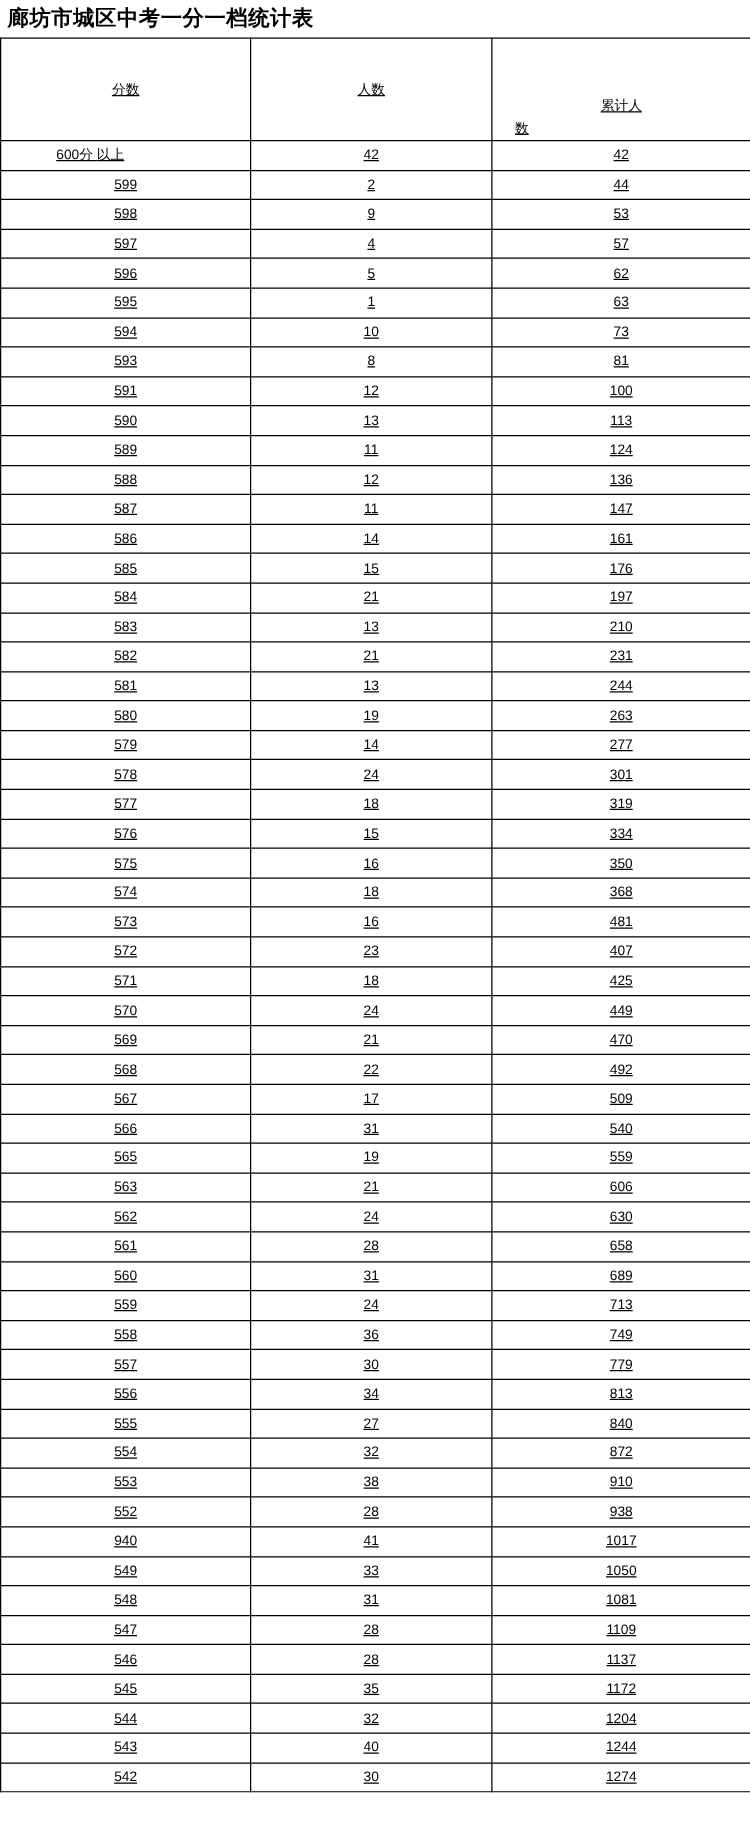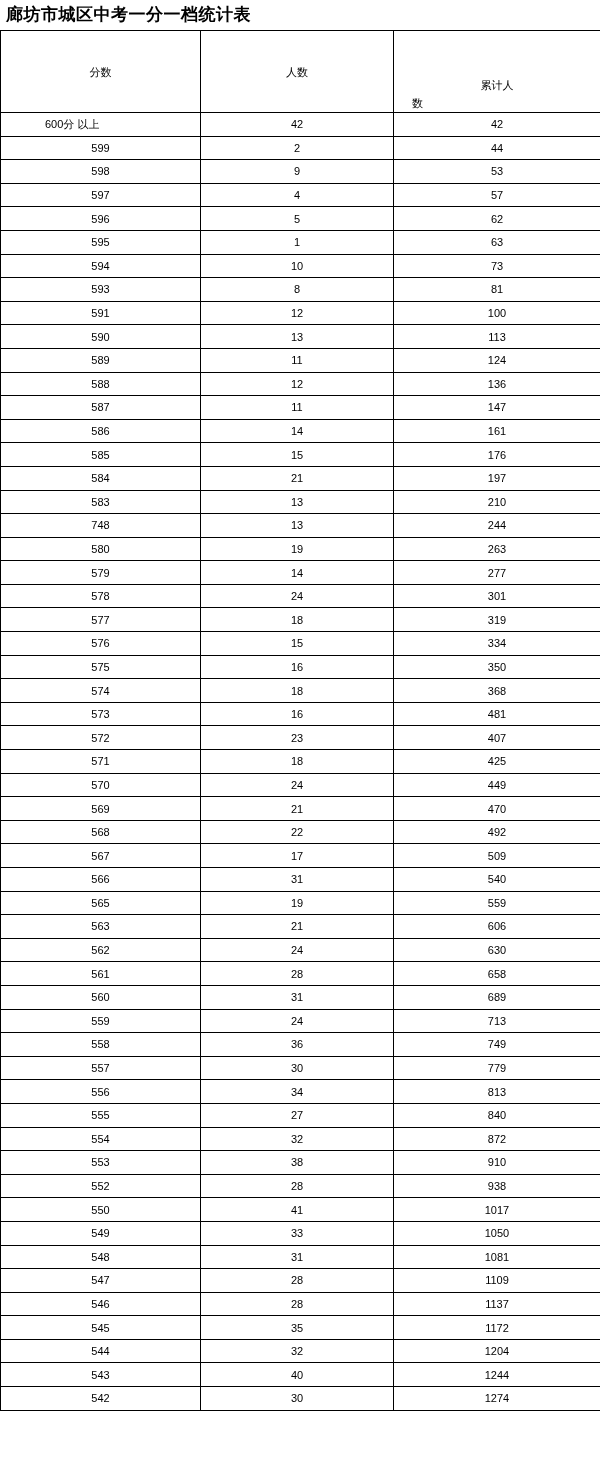--- a/index.html
+++ b/index.html
@@ -22,20 +22,21 @@
     font-weight: bold;
     line-height: 22px;
     padding: 4px 0 4px 6px;
     letter-spacing: 0.5px;
   }
   table.score-table {
     width: 600px;
     border-collapse: collapse;
     table-layout: fixed;
     font-size: 11px;
+    text-decoration: underline;
   }
   table.score-table col.c1 { width: 200px; }
   table.score-table col.c2 { width: 193px; }
   table.score-table col.c3 { width: 207px; }
 
   table.score-table th,
   table.score-table td {
     border: 1px solid #000000;
     text-align: center;
     vertical-align: middle;
@@ -189,21 +190,26 @@
           <td>584</td>
           <td>21</td>
           <td>197</td>
         </tr>
         <tr>
           <td>583</td>
           <td>13</td>
           <td>210</td>
         </tr>
         <tr>
-          <td>748</td>
+          <td>582</td>
+          <td>21</td>
+          <td>231</td>
+        </tr>
+        <tr>
+          <td>581</td>
           <td>13</td>
           <td>244</td>
         </tr>
         <tr>
           <td>580</td>
           <td>19</td>
           <td>263</td>
         </tr>
         <tr>
           <td>579</td>
@@ -334,21 +340,21 @@
           <td>553</td>
           <td>38</td>
           <td>910</td>
         </tr>
         <tr>
           <td>552</td>
           <td>28</td>
           <td>938</td>
         </tr>
         <tr>
-          <td>550</td>
+          <td>940</td>
           <td>41</td>
           <td>1017</td>
         </tr>
         <tr>
           <td>549</td>
           <td>33</td>
           <td>1050</td>
         </tr>
         <tr>
           <td>548</td>

